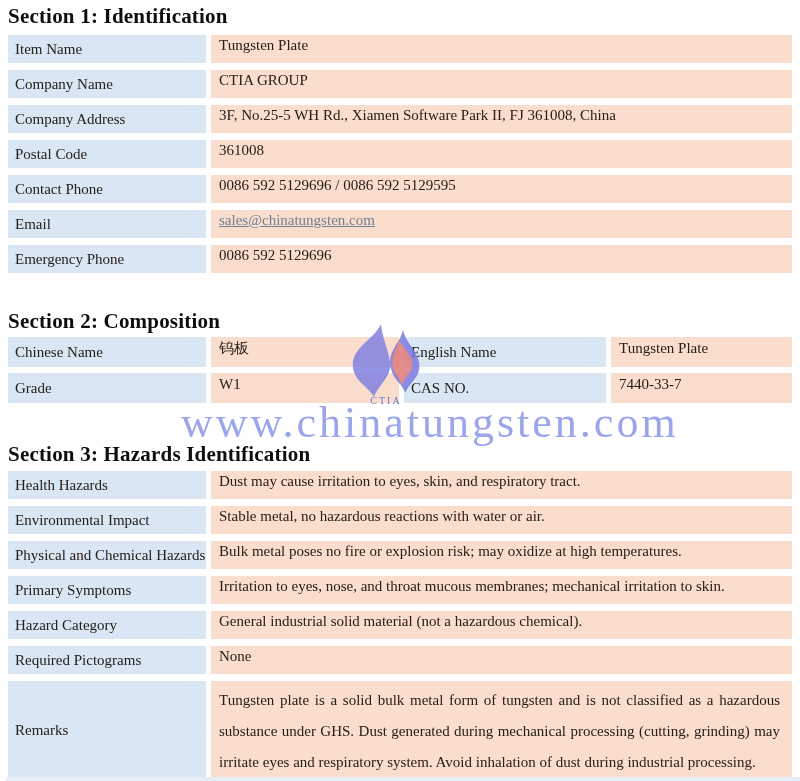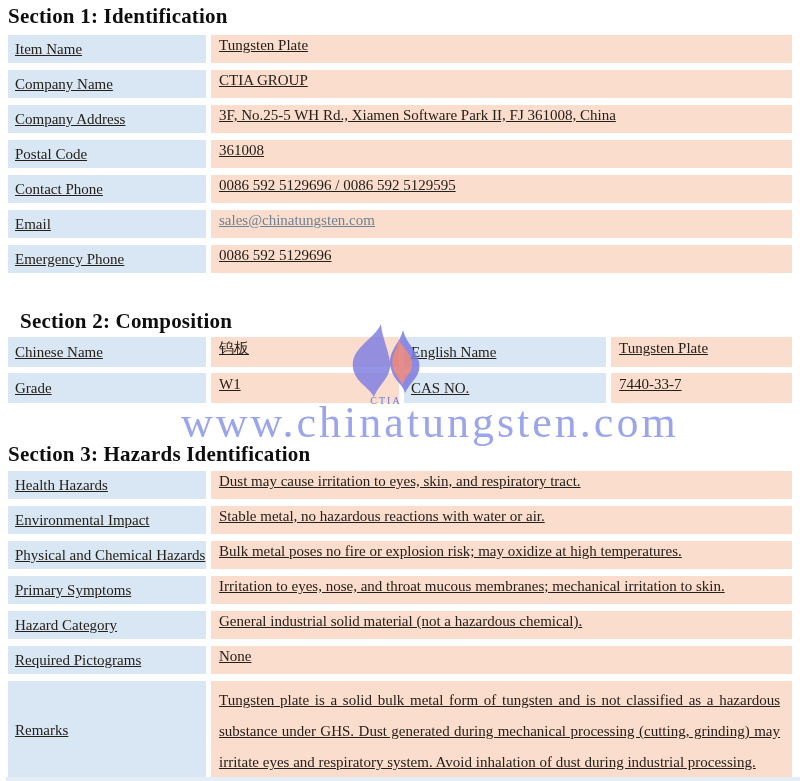--- a/index.html
+++ b/index.html
@@ -17,29 +17,29 @@
     width:800px;height:781px;position:relative;overflow:hidden;
     background:#ffffff;color:var(--text-color);
     font-family:"Liberation Serif","DejaVu Serif",serif;
   }
   .title{
     position:absolute;left:8px;margin:0;
     font-size:21px;line-height:26px;font-weight:bold;
     color:var(--title-color);letter-spacing:.2px;white-space:nowrap;
   }
   #title1{top:3px;}
-  #title2{top:308px;margin-left:12px;}
+  #title2{top:308px;}
   #title3{top:441px;}
   .tbl{position:absolute;left:8px;width:784px;display:grid;column-gap:5px;}
   #table1{top:35px;grid-template-columns:198px 581px;grid-auto-rows:28px;row-gap:7px;}
   #table2{top:337px;grid-template-columns:198px 188px 202px 181px;grid-auto-rows:30px;row-gap:6px;}
   #table3{top:471px;grid-template-columns:198px 581px;grid-template-rows:repeat(6,28px) minmax(93px,auto);row-gap:7px;}
   .cell{
     display:flex;align-items:center;
-    font-size:15px;line-height:18px;white-space:nowrap;text-decoration:underline;
+    font-size:15px;line-height:18px;white-space:nowrap;
   }
   .lbl{background:var(--label-cell-bg);padding:0 2px 0 7px;}
   .val{background:var(--value-cell-bg);padding:0 4px 8px 8px;}
   .cell.tall{align-items:center;}
   .val.remarks{
     display:block;white-space:normal;text-align:justify;
     line-height:31px;padding:4px 12px 0 8px;
   }
   .email-link{
     color:var(--link-color);text-decoration:underline;cursor:pointer;

